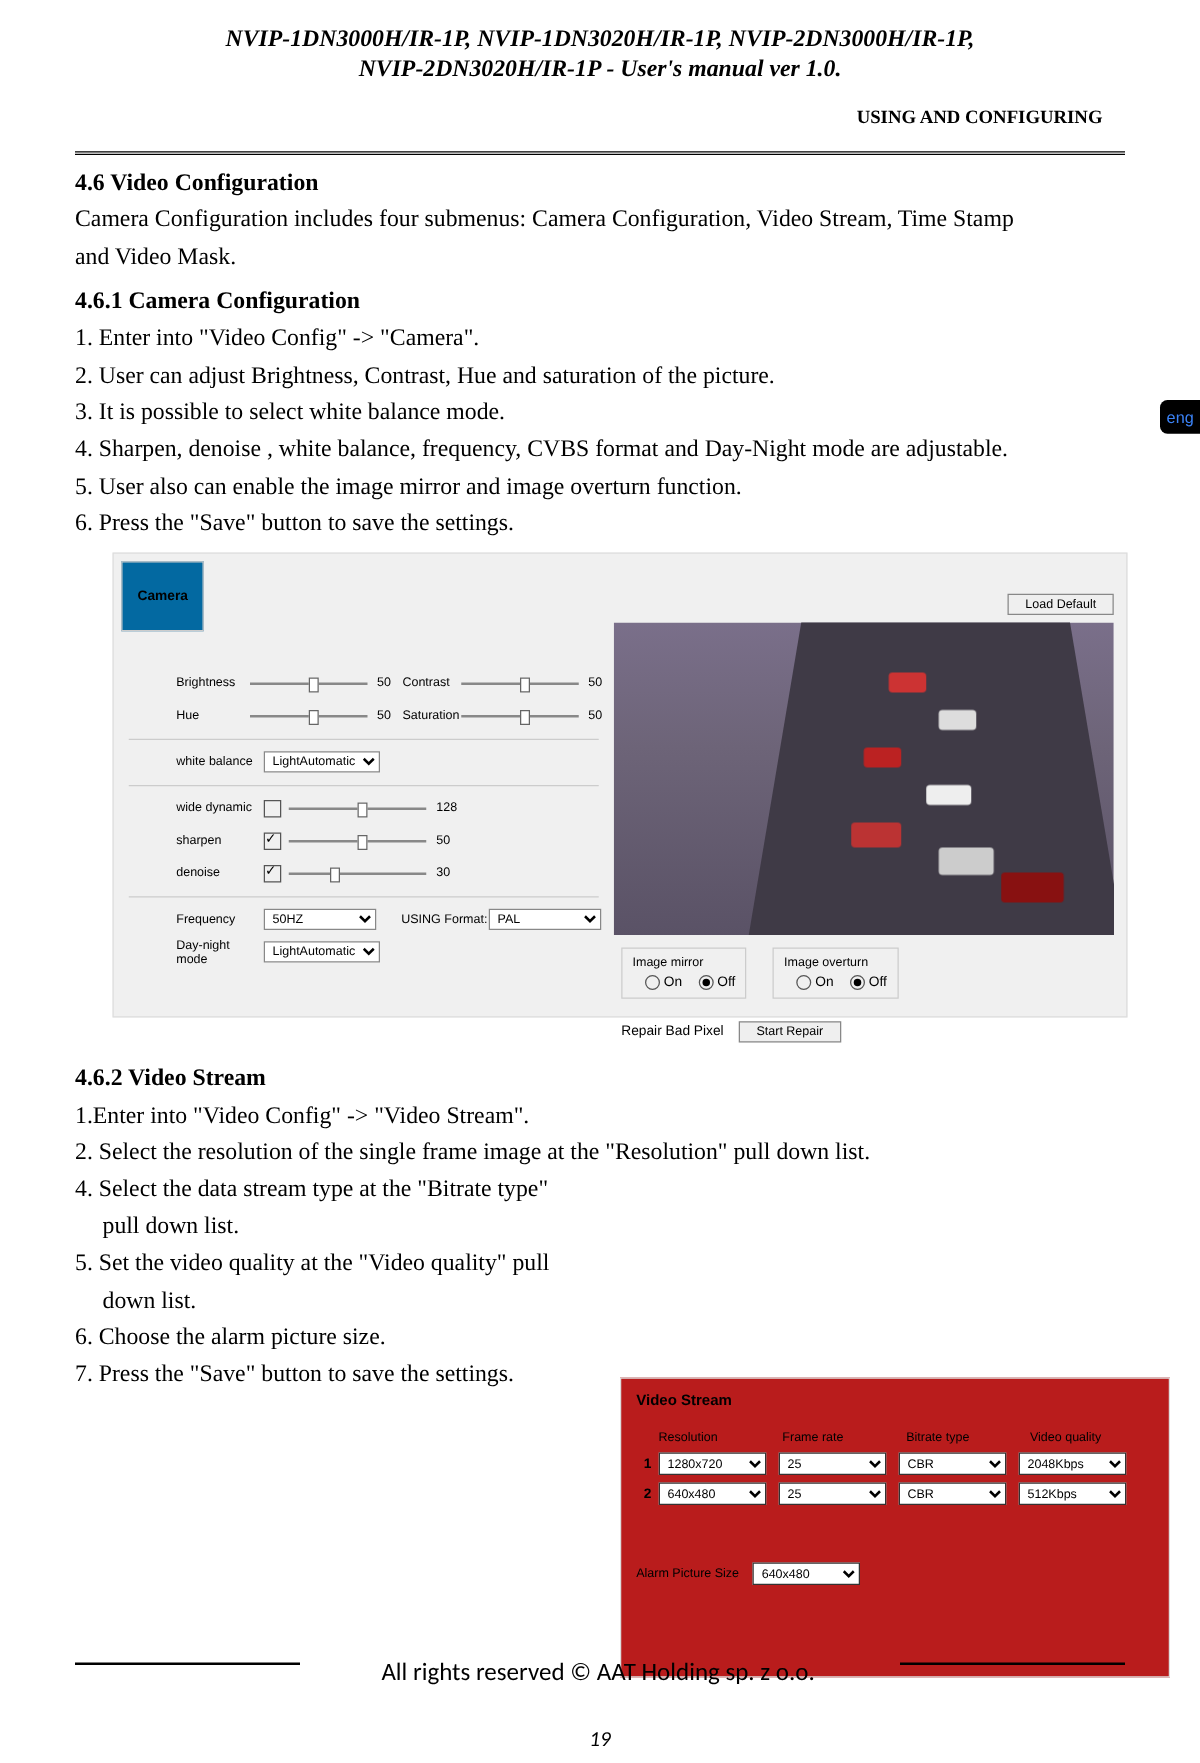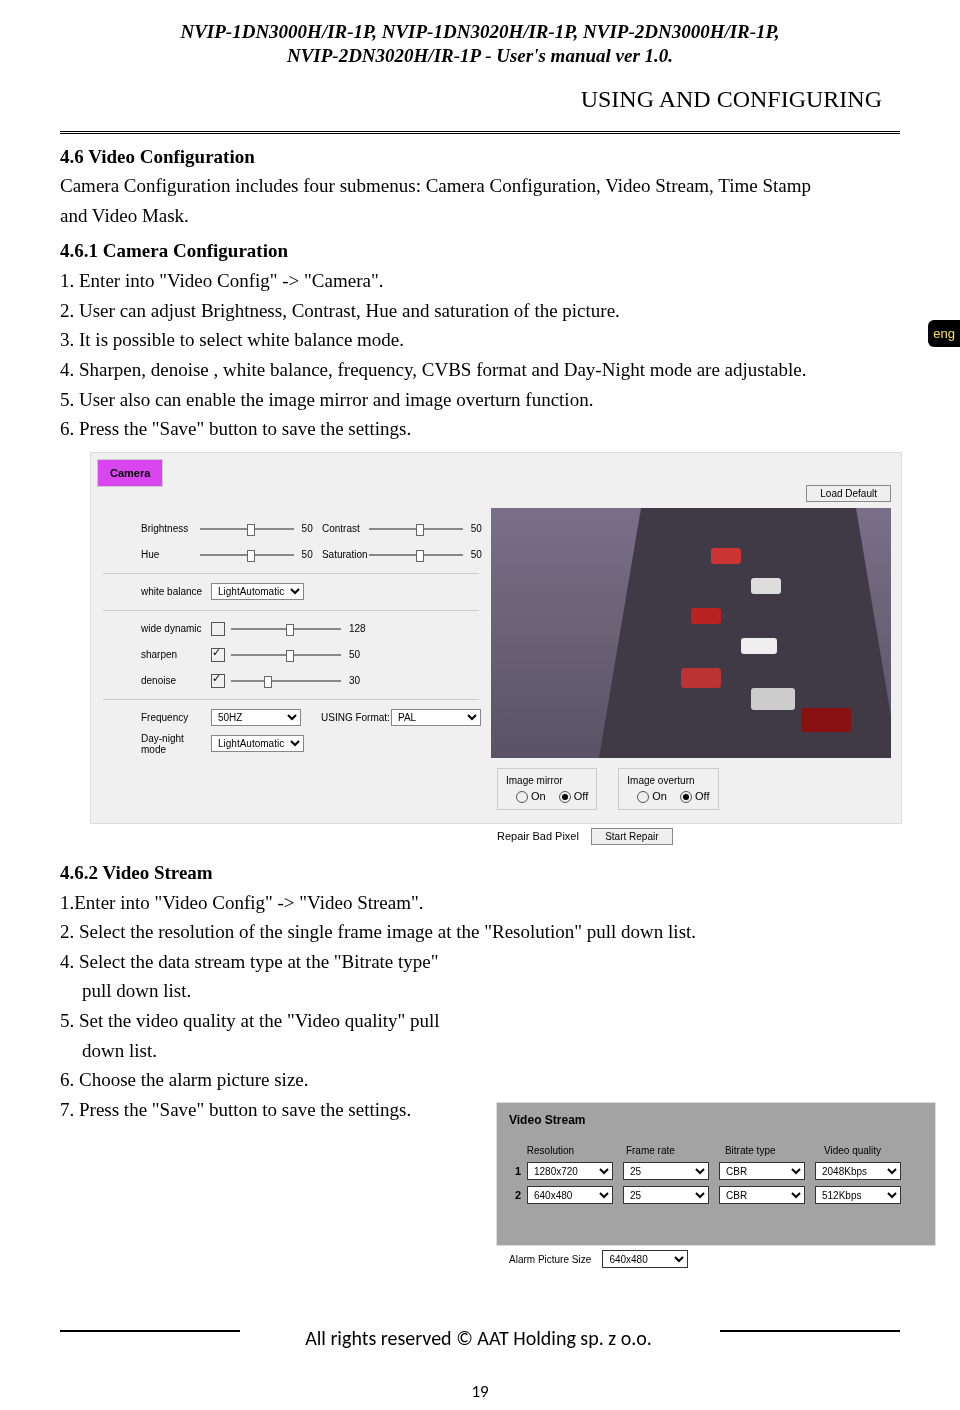--- a/index.html
+++ b/index.html
@@ -1,59 +1,59 @@
 <!DOCTYPE html>
 <html><head>
 <meta charset="utf-8">
 <style>
   html,body{margin:0;padding:0;background:#fff;color:#000;font-family:"Times New Roman",serif;}
   .page{width:960px;height:1410px;position:relative;box-sizing:border-box;padding:20px 60px 0 60px;}
   .header-title{text-align:center;font-style:italic;font-weight:bold;font-size:19px;line-height:1.25;}
-  .section-title{text-align:right;font-weight:normal;font-size:24px;margin:18px 18px 0 0;}
+  .section-title{text-align:right;font-weight:bold;font-size:15px;margin:18px 18px 0 0;}
   .double-rule{border:none;border-top:3px double #000;margin:18px 0 10px 0;}
   .body-text{font-size:19px;line-height:1.35;}
   .body-text p{margin:4px 0;}
   .bold{font-weight:bold;}
-  .eng-tab{position:absolute;right:0;top:320px;background:#000;color:#fde047;font-family:Arial,sans-serif;font-size:13px;padding:6px 5px;border-top-left-radius:6px;border-bottom-left-radius:6px;}
+  .eng-tab{position:absolute;right:0;top:320px;background:#000;color:#3b82f6;font-family:Arial,sans-serif;font-size:13px;padding:6px 5px;border-top-left-radius:6px;border-bottom-left-radius:6px;}
   
   .ui{font-family:Arial,sans-serif;font-size:11px;color:#000;}
   .camera-shot{margin:10px 0 0 30px;width:810px;height:370px;background:#f0f0f0;border:1px solid #ddd;position:relative;}
   .cs-left{position:absolute;left:0;top:0;width:400px;height:100%;}
   .cs-right{position:absolute;right:0;top:0;width:410px;height:100%;}
-  .cs-tab{background:#d946ef;border:1px solid #ccc;display:inline-block;padding:7px 12px;margin:6px 0 0 6px;font-weight:bold;font-size:11px;}
+  .cs-tab{background:#0369a1;border:1px solid #ccc;display:inline-block;padding:21px 12px;margin:6px 0 0 6px;font-weight:bold;font-size:11px;}
   .cs-row{display:flex;align-items:center;margin:6px 0 0 14px;height:20px;padding-left:36px;}
   .cs-label{width:70px;font-size:10px;}
   .cs-slider{width:110px;height:2px;background:#888;position:relative;margin-right:8px;}
   .cs-slider .thumb{position:absolute;top:-4px;width:6px;height:10px;background:#fff;border:1px solid #666;}
   .cs-val{width:24px;font-size:10px;}
   .cs-sep{border-top:1px solid #ccc;margin:8px 12px;}
   .cs-select{border:1px solid #888;background:#fff;padding:1px 2px;font-size:10px;height:17px;min-width:90px;}
   .cs-btn{border:1px solid #888;background:#efefef;padding:2px 13px;font-size:10px;}
   .cs-check{width:12px;height:12px;border:1px solid #555;display:inline-block;margin-right:6px;position:relative;}
   .cs-check.on:after{content:"✓";position:absolute;top:-3px;left:0;font-size:11px;}
   .preview{width:400px;height:250px;margin:6px 0 0 0;position:relative;overflow:hidden;}
   .preview-sky{position:absolute;inset:0;background:linear-gradient(#7a6f8a 0%,#6d6478 40%,#5a5266 100%);}
   .preview-road{position:absolute;left:150px;right:35px;top:0;bottom:0;background:#3f3a46;transform:perspective(500px) rotateX(38deg);transform-origin:top center;}
   .car{position:absolute;width:30px;height:16px;border-radius:3px;}
   .radio{width:10px;height:10px;border:1px solid #555;border-radius:50%;display:inline-block;margin:0 3px 0 10px;position:relative;vertical-align:middle;}
   .radio.on:after{content:"";position:absolute;inset:2px;background:#000;border-radius:50%;}
   .mirror-box{border:1px solid #ccc;display:inline-block;padding:6px 8px;margin-right:18px;margin-top:10px;}
   .mirror-title{font-size:10px;margin-bottom:4px;}
   
-  .vs-shot{position:absolute;right:24px;top:1102px;width:440px;height:144px;background:#a3a3a3;border:1px solid #ddd;padding:10px 12px;box-sizing:border-box;}
+  .vs-shot{position:absolute;right:24px;top:1102px;width:440px;height:240px;background:#b91c1c;border:1px solid #ddd;padding:10px 12px;box-sizing:border-box;}
   .vs-title{font-weight:bold;font-size:12px;margin-bottom:18px;}
   .vs-head,.vs-row{display:flex;align-items:center;margin-bottom:6px;}
   .vs-col{width:100px;font-size:10px;}
   .vs-idx{width:18px;font-size:11px;font-weight:bold;text-align:center;}
   .vs-select{border:1px solid #333;background:#fff;font-size:10px;height:18px;width:86px;padding:0 2px;margin-right:10px;}
   .vs-foot{margin-top:46px;font-size:10px;}
   .footer-rule{position:absolute;bottom:78px;left:60px;width:180px;border-top:2px solid #000;}
   .footer-rule.r{left:auto;right:60px;}
   .footer-text{position:absolute;bottom:60px;left:0;right:3px;text-align:center;font-family:Calibri,Arial,sans-serif;font-size:20px;}
-  .pagenum{position:absolute;bottom:8px;left:0;right:0;text-align:center;font-family:Calibri,Arial,sans-serif;font-size:17px;}
+  .pagenum{position:absolute;bottom:8px;left:0;right:0;text-align:center;font-family:Calibri,Arial,sans-serif;font-size:17px;font-style:italic;}
   .indent{padding-left:22px;}
   .sec2-wrap{width:430px;}
 </style>
 </head>
 <body>
 
 <div class="page">
   <div class="header-title">
     <div>NVIP-1DN3000H/IR-1P, NVIP-1DN3020H/IR-1P, NVIP-2DN3000H/IR-1P,</div>
     <div>NVIP-2DN3020H/IR-1P - User's manual ver 1.0.</div>

